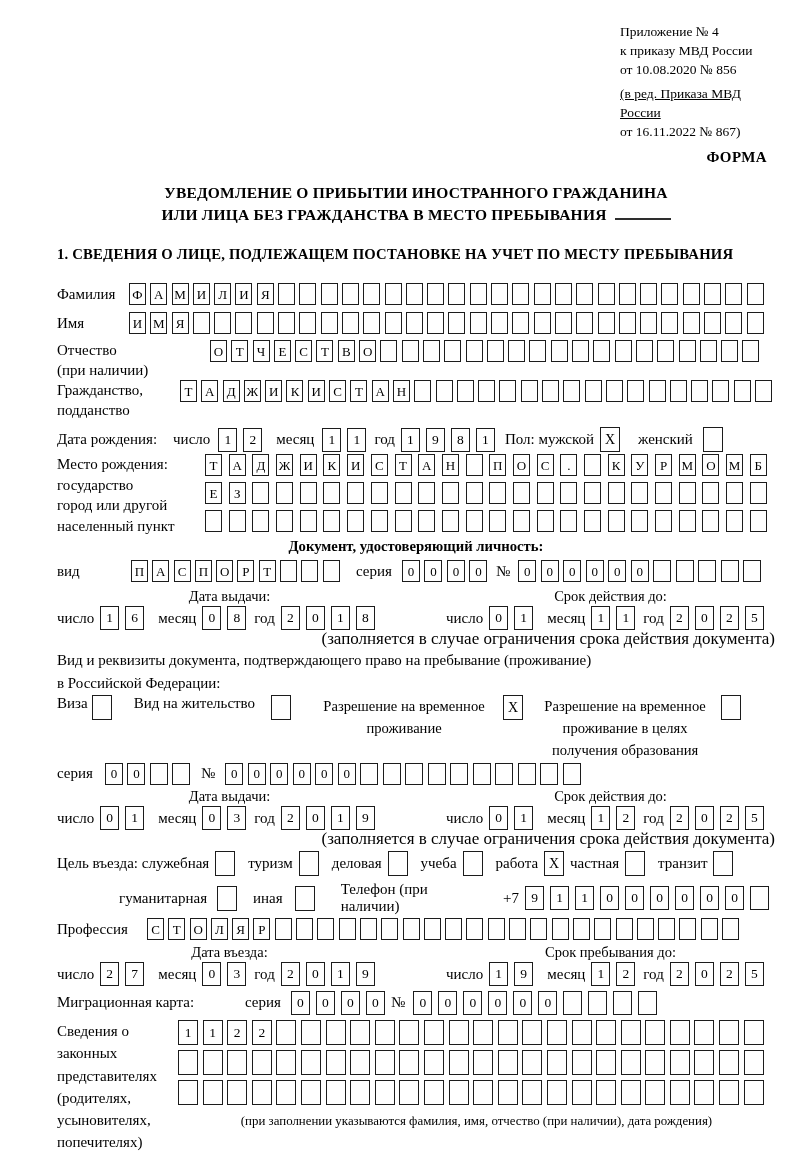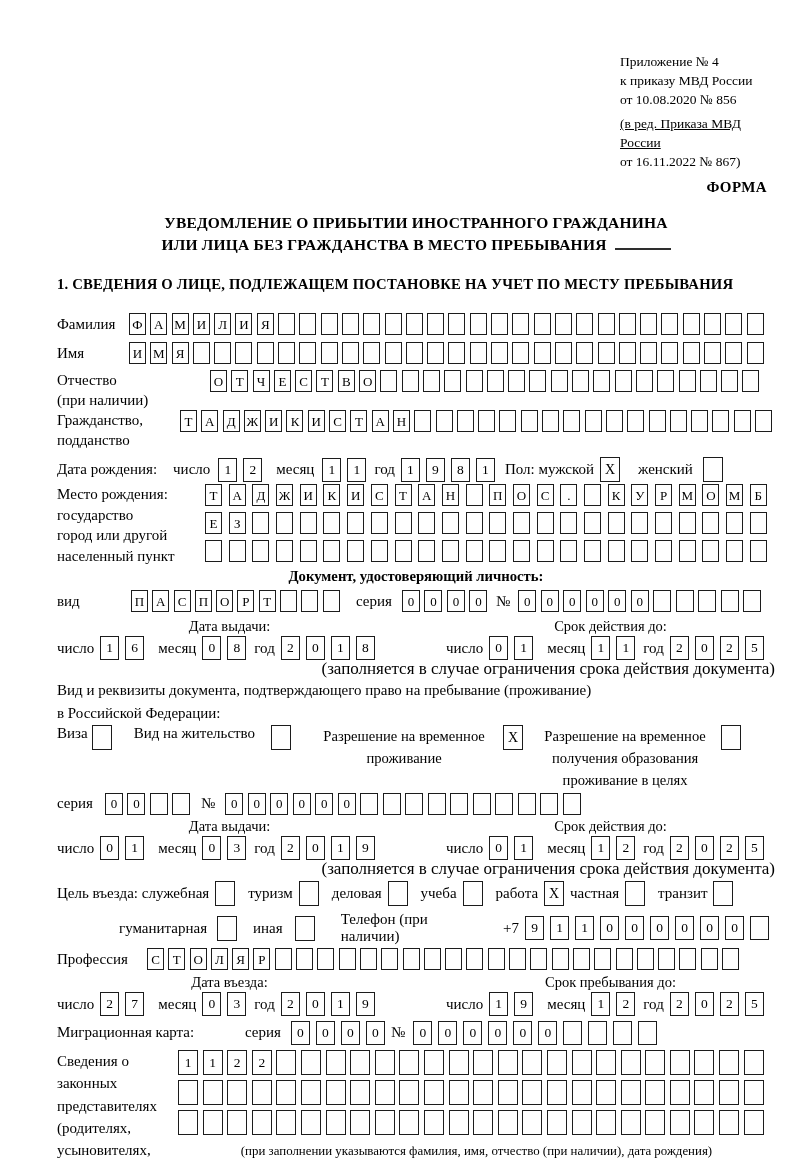--- a/index.html
+++ b/index.html
@@ -1,20 +1,20 @@
 <!DOCTYPE html>
 <html><head>
 <meta charset="utf-8">
 <style>
   html,body{margin:0;padding:0;}
   body{
     width:800px;height:1163px;overflow:hidden;background:#ffffff;color:#000;
     font-family:"Liberation Serif","DejaVu Serif",serif;font-size:15px;
   }
-  .page{box-sizing:border-box;width:800px;height:820px;padding:52px 25px 0 57px;}
+  .page{box-sizing:border-box;width:800px;height:820px;padding:22px 25px 0 57px;}
   
   .appendix{margin-left:563px;font-size:13.5px;line-height:19px;}
   .appendix .gap{margin-top:5px;text-decoration:underline;}
   .forma{margin-top:8px;text-align:right;padding-right:8px;font-weight:bold;font-size:15px;letter-spacing:.4px;}
   .title{margin-top:16px;text-align:center;font-weight:bold;font-size:15.5px;line-height:22px;letter-spacing:.2px;}
   .blank{display:inline-block;width:56px;border-bottom:2px solid #2e2e2e;margin-left:8px;vertical-align:baseline;}
   .section{margin-top:20px;font-weight:bold;font-size:14.7px;letter-spacing:.2px;}
   
   .frow{display:flex;align-items:center;}
   .frow.top{align-items:flex-start;}
@@ -439,22 +439,22 @@
       </span>
     <div class="pstack" style="margin-left:22px;width:182px;">
       <div>Разрешение на временное</div>
       <div>проживание</div>
     </div>
     <span class="boxes cbx" style="margin-left:8px;">
         <span class="cbox">X</span>
       </span>
     <div class="pstack" style="margin-left:16px;width:172px;">
       <div>Разрешение на временное</div>
+      <div>проживание в целях</div>
       <div>получения образования</div>
-      <div>проживание в целях</div>
     </div>
     <span class="boxes cbx" style="margin-left:10px;">
         <span class="cbox"></span>
       </span>
   </div>
 
   <div class="frow" style="height:25px;">
     <span class="lbl">серия</span>
     <span class="boxes md" style="margin-left:12px;">
         <span class="cbox">0</span>

